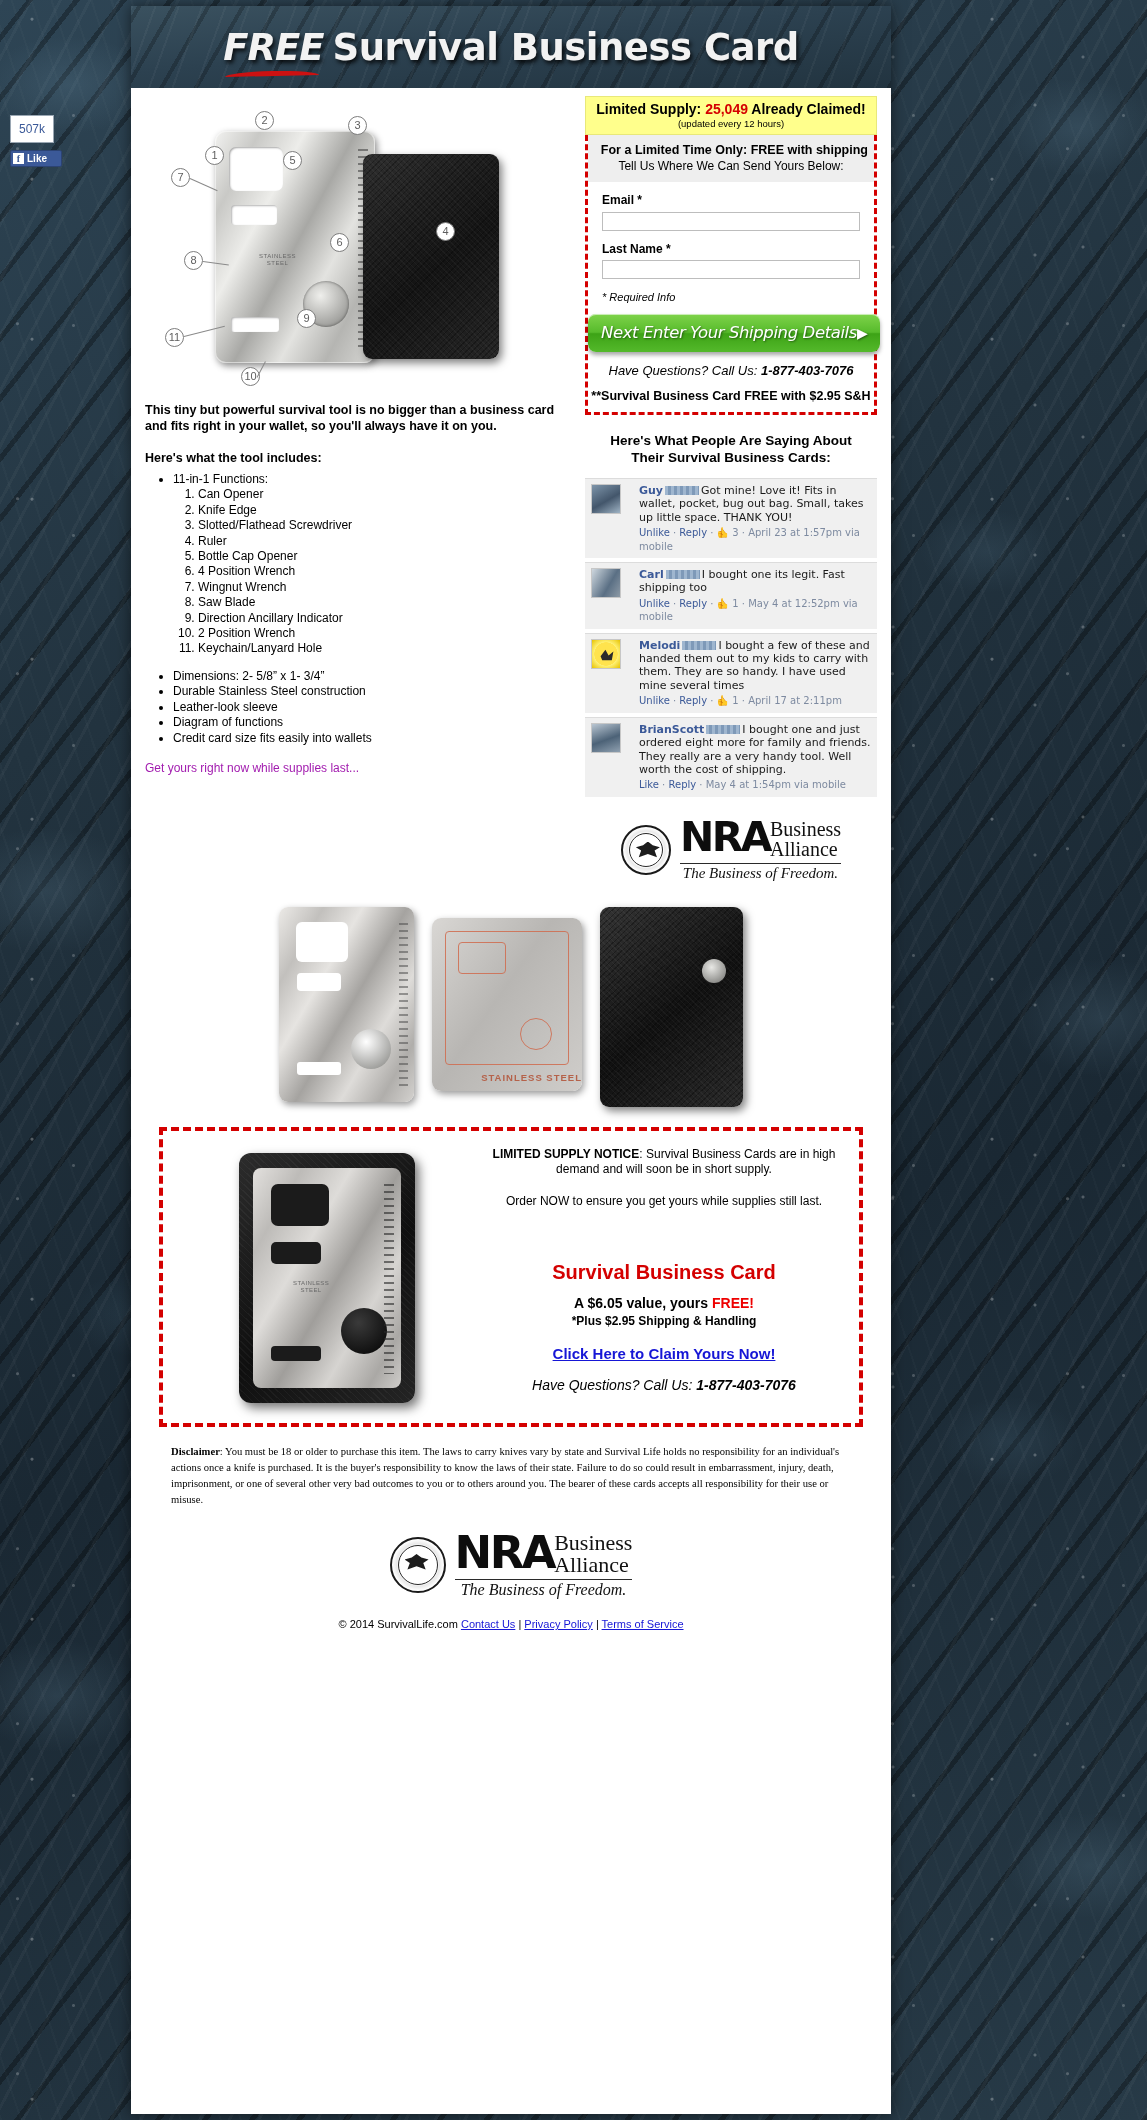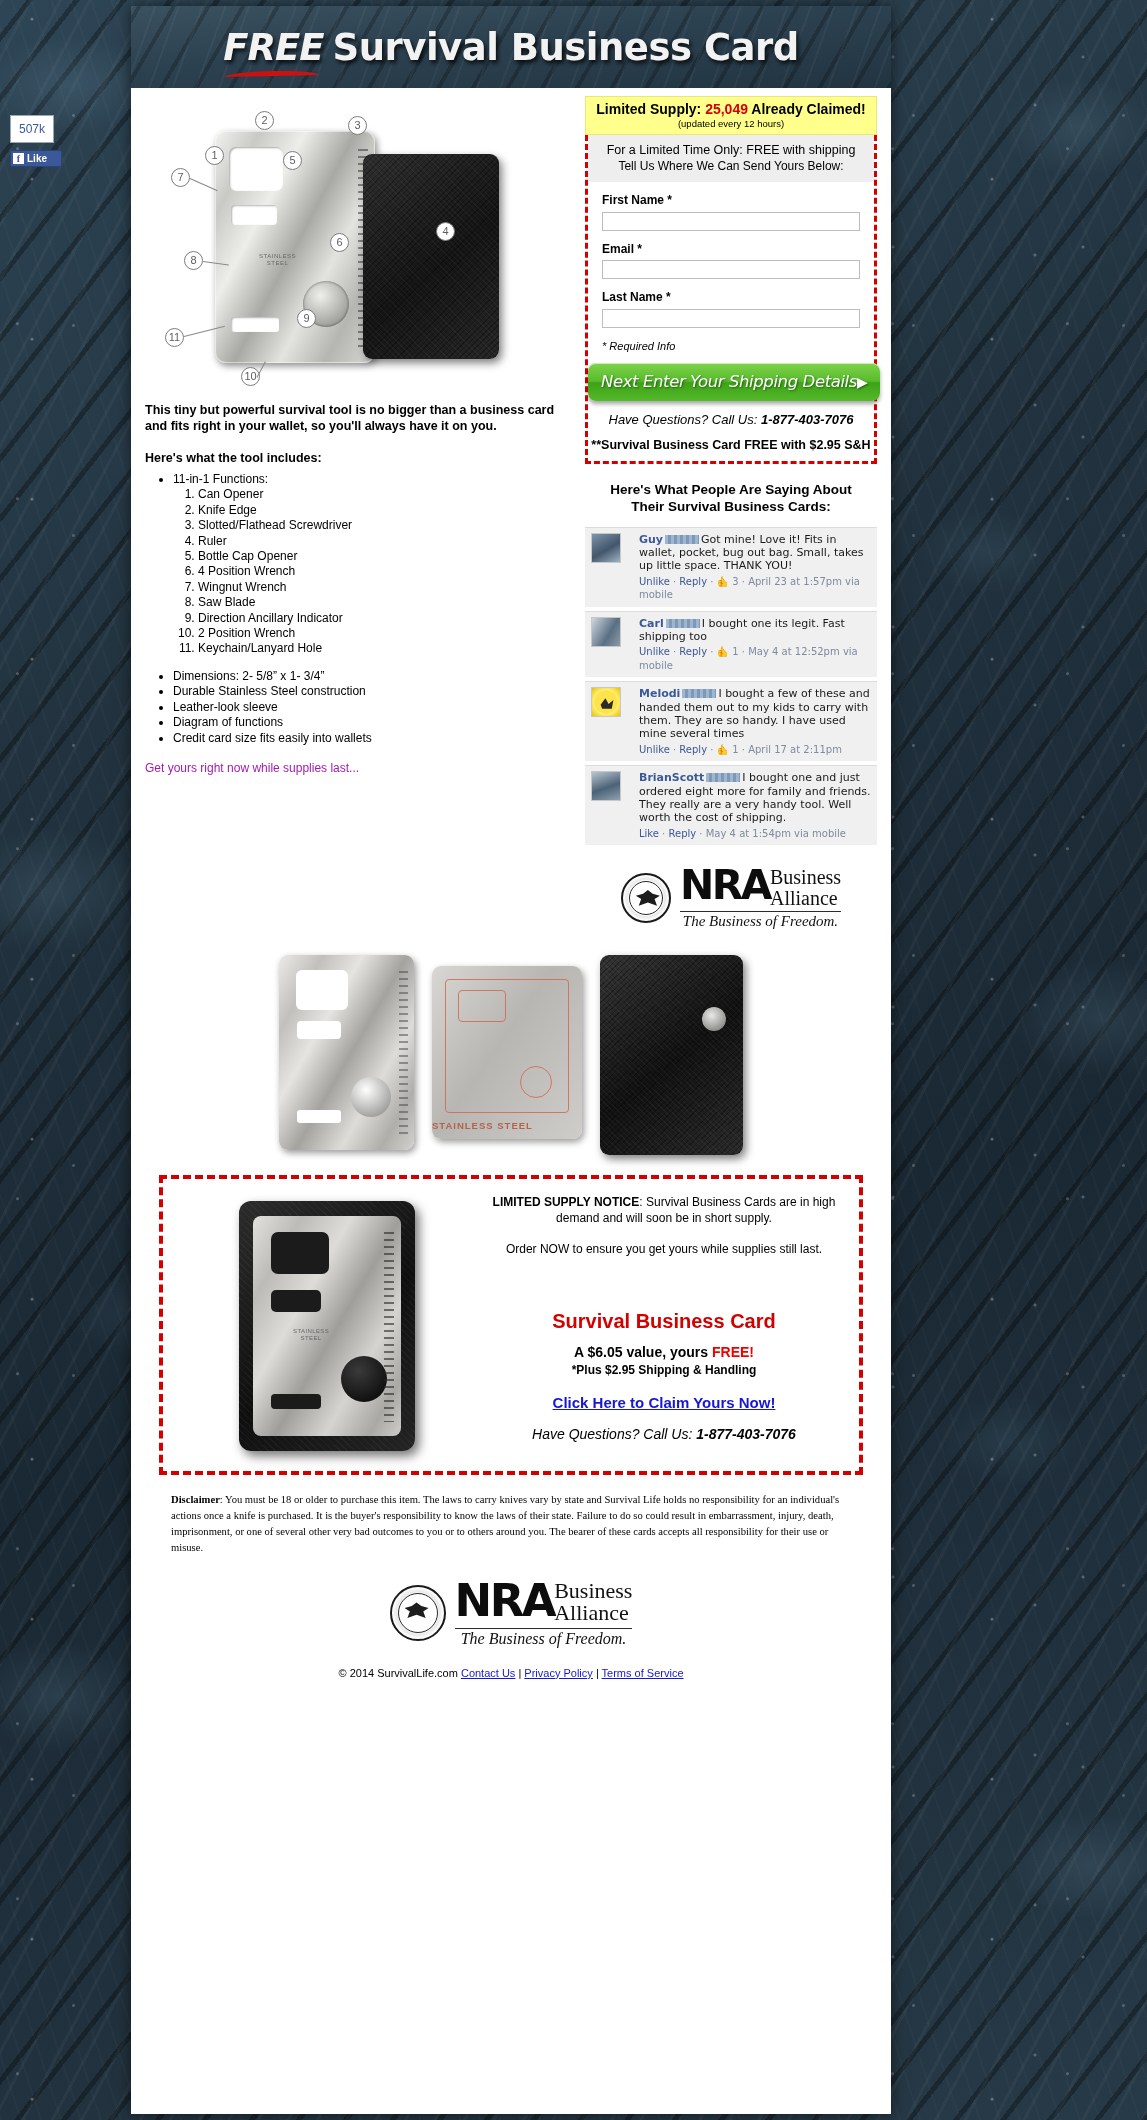--- a/index.html
+++ b/index.html
@@ -167,21 +167,21 @@
   }
   #scarcity-main { font-size:14px; font-weight:bold; color:#000; }
   #scarcity-main .num { color:#d40000; }
   #scarcity-sub { font-size:9.5px; color:#000; margin-top:1px; }
 
   
   #formbox {
     border:3px dashed #d40000; border-top:none; padding:0 0 9px 0; background:#fff;
   }
   #form-head { background:#eeeeee; text-align:center; padding:8px 6px 9px 6px; }
-  #form-head-1 { font-size:12.5px; font-weight:normal; color:#000; }
+  #form-head-1 { font-size:12.5px; font-weight:bold; color:#000;text-align:right; }
   #form-head-2 { font-size:12px; color:#000; margin-top:2px; }
   .field { padding:0 14px; margin-top:11px; }
   .field label { display:block; font-size:12px; font-weight:bold; color:#000; margin-bottom:4px; }
   .field input {
     width:100%; height:19px; border:1px solid #bdbdbd; background:#fff;
     font-size:12px; padding:0 4px; font-family:"Liberation Sans", sans-serif;
   }
   #req-note { font-size:11px; font-style:italic; color:#000; padding:0 14px; margin-top:12px; }
   #cta-wrap { text-align:center; margin-top:11px; }
   #cta {
@@ -274,21 +274,21 @@
     background:repeating-linear-gradient(to bottom,rgba(70,70,70,.5) 0 2px,transparent 2px 7px);}
   .ph-back {
     width:150px; height:173px; margin-top:11px; border-radius:9px;
     background:linear-gradient(125deg,#d9d7d4,#b8b6b3 45%,#cfcdca);
     box-shadow:2px 3px 7px rgba(0,0,0,.4); position:relative; overflow:hidden;
   }
   .ph-back .dg { position:absolute; inset:13px 13px 26px 13px; border:1.5px solid #d06b4e; border-radius:4px; opacity:.85;}
   .ph-back .dg:before{content:"";position:absolute;left:12px;top:10px;width:46px;height:30px;border:1.5px solid #d06b4e;border-radius:4px;}
   .ph-back .dg:after{content:"";position:absolute;right:16px;bottom:14px;width:30px;height:30px;border:1.5px solid #d06b4e;border-radius:50%;}
   .ph-back .stamp {
-    position:absolute; left:0; right:0; bottom:8px; text-align:left;
+    position:absolute; left:0; right:0; bottom:8px; text-align:right;
     font-size:9.5px; letter-spacing:1px; color:#b5624a; font-weight:bold;
   }
   .ph-sleeve {
     width:143px; height:200px; border-radius:9px;
     background:
       repeating-linear-gradient(44deg, rgba(255,255,255,.04) 0 1px, transparent 1px 4px),
       repeating-linear-gradient(-44deg, rgba(0,0,0,.32) 0 1px, transparent 1px 4px),
       linear-gradient(140deg,#343434,#111 52%,#2a2a2a);
     box-shadow:3px 4px 9px rgba(0,0,0,.5); position:relative;
   }
@@ -450,24 +450,20 @@
           <div id="scarcity-sub">(updated every 12 hours)</div>
         </div>
 
         <div id="formbox">
           <div id="form-head">
             <div id="form-head-1">For a Limited Time Only: FREE with shipping</div>
             <div id="form-head-2">Tell Us Where We Can Send Yours Below:</div>
           </div>
 
           <div class="field">
-            <label>First Name *</label>
-            <input type="text" value="" style="">
-          </div>
-          <div class="field">
             <label>Email *</label>
             <input type="text" value="" style="">
           </div>
           <div class="field">
             <label>Last Name *</label>
             <input type="text" value="" style="">
           </div>
 
           <div id="req-note">* Required Info</div>
 

